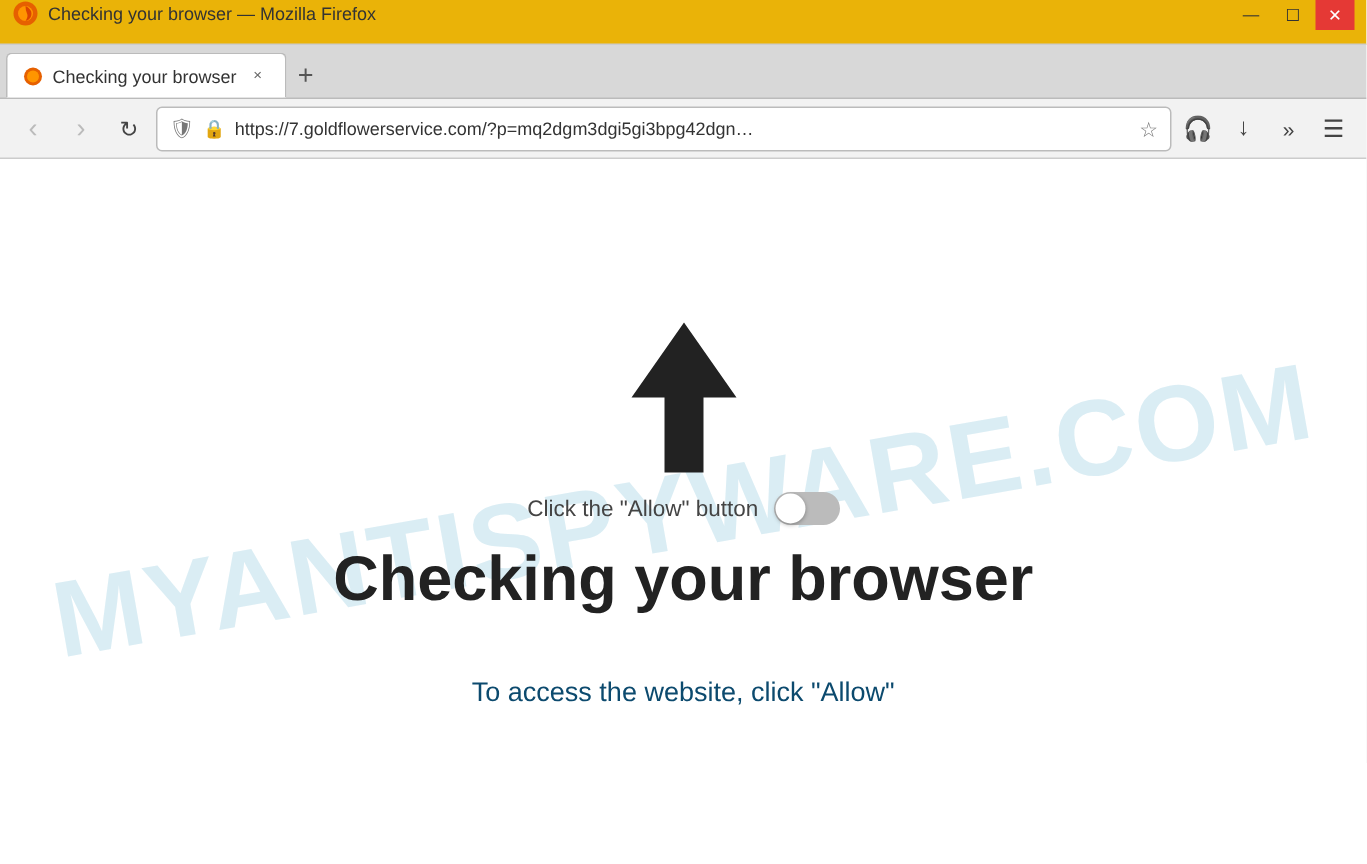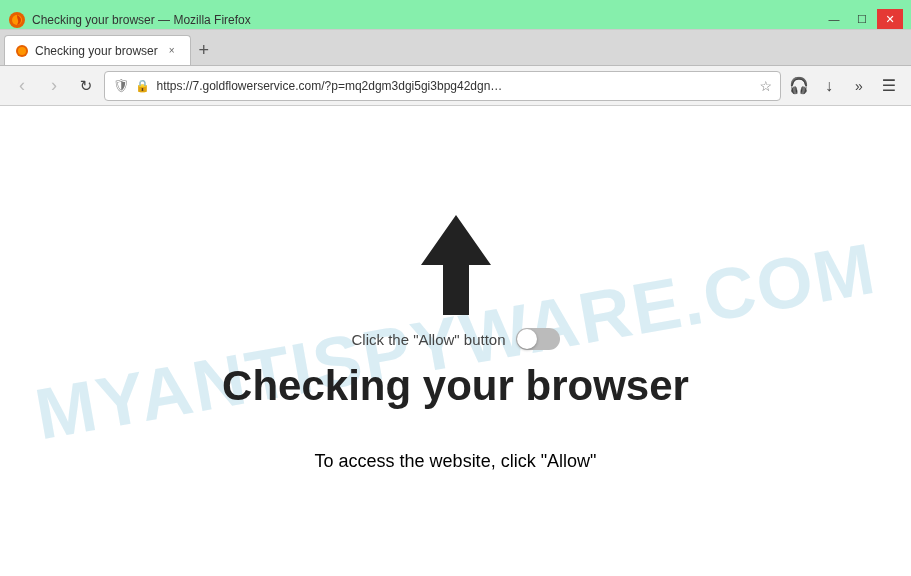--- a/index.html
+++ b/index.html
@@ -1,23 +1,23 @@
 <!DOCTYPE html>
 <html><head>
   <meta charset="utf-8">
   <style>
     * { margin: 0; padding: 0; box-sizing: border-box; }
     body { width: 911px; height: 576px; overflow: hidden; font-family: Arial, sans-serif; background: #f0f0f0; }
 
     
     .titlebar {
       height: 30px;
-      background: #86efac;
-      display: flex;
-      align-items: flex-end;
+      background: #eab308;
+      display: flex;
+      align-items: flex-start;
       justify-content: space-between;
       padding: 0 8px;
       border-bottom: 1px solid #ccc;
       user-select: none;
     }
     .titlebar-left {
       display: flex;
       align-items: center;
       gap: 6px;
     }
@@ -247,21 +247,21 @@
 
     .main-heading {
       font-size: 42px;
       font-weight: bold;
       color: #222;
       text-align: center;
     }
 
     .sub-text {
       font-size: 18px;
-      color: #000000;
+      color: #0c4a6e;
       text-align: center;
       margin-top: 29px;
     }
 
     
     .tab-favicon {
       width: 14px;
       height: 14px;
       border-radius: 50%;
     }

